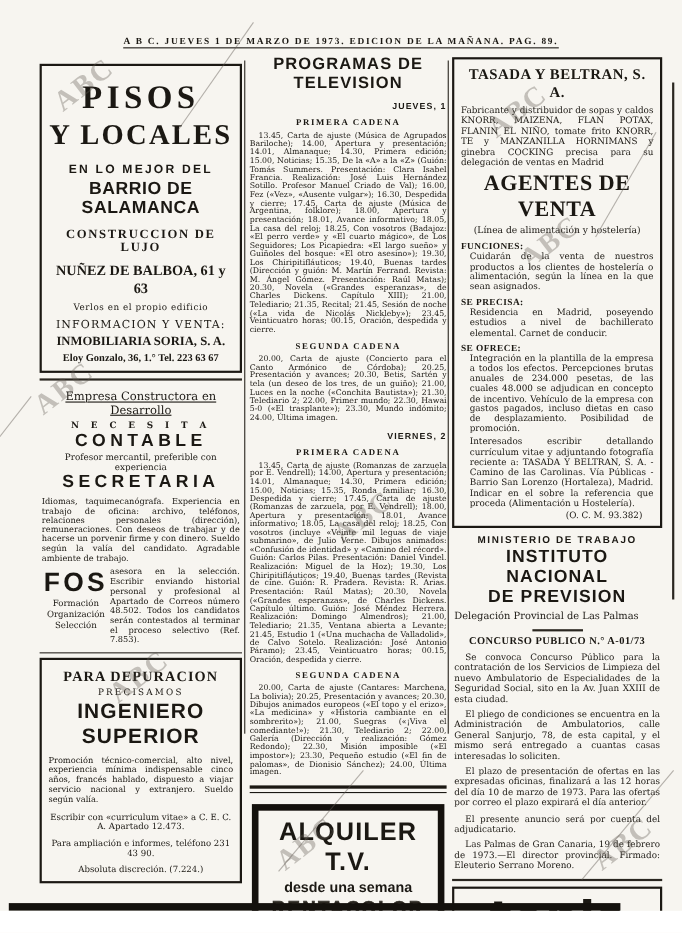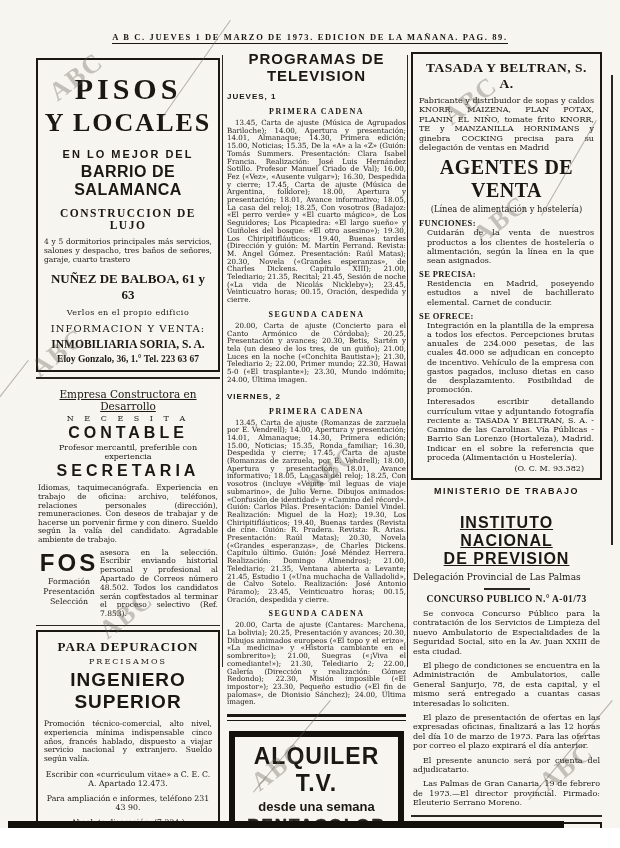--- a/index.html
+++ b/index.html
@@ -32,58 +32,58 @@
   .pisos-s2{font:700 16px "Liberation Sans", sans-serif;letter-spacing:.5px;margin-top:3px;}
   .pisos-s3{font:700 11.5px "Liberation Serif", serif;letter-spacing:1.5px;margin-top:8px;}
   .pisos-body{margin-top:7px;font-size:7.5px;line-height:8.8px;}
   .pisos-addr{font:700 13px "Liberation Serif", serif;margin-top:7px;}
   .pisos-note{font-size:8px;margin-top:5px;letter-spacing:.5px;}
   .pisos-info{font-size:10px;margin-top:6px;letter-spacing:1px;}
   .pisos-firm{font:700 11.5px "Liberation Serif", serif;margin-top:4px;}
   .pisos-contact{font:700 9.5px "Liberation Serif", serif;margin-top:4px;}
   .contable{padding:4px 2px 2px;}
   .cont-intro{font-size:10.5px;text-align:center;text-decoration:underline;}
-  .cont-necesita{font-size:8px;letter-spacing:4px;text-align:center;margin-top:2px;}
+  .cont-necesita{font-size:8px;letter-spacing:4px;text-align:center;margin-top:2px;font-weight:bold;}
   .cont-role{font:700 16px "Liberation Sans", sans-serif;letter-spacing:4px;text-align:center;margin-top:1px;}
   .cont-sub{font-size:8px;text-align:center;margin-top:1px;line-height:9px;}
   .cont-body{margin-top:4px;font-size:7.5px;line-height:8.6px;}
   .fosrow{display:flex;margin-top:4px;}
   .fosleft{width:62px;flex:none;text-align:center;}
   .fos-big{font:800 24px "Liberation Sans", sans-serif;letter-spacing:3px;}
   .fos-word{font-size:7.8px;line-height:10px;}
   .fosright{flex:1;font-size:7.5px;line-height:8.8px;}
   .ing{padding:7px 6px 6px;}
   .ing-t{font:700 13px "Liberation Serif", serif;letter-spacing:1px;line-height:15px;}
   .ing-pre{font-size:8px;letter-spacing:2px;margin-top:3px;}
   .ing-role{font:700 19px "Liberation Sans", sans-serif;letter-spacing:1px;margin-top:3px;}
   .ing-body{margin-top:7px;font-size:7.5px;line-height:8.8px;text-align:justify;}
   .ing-w{font-size:7.8px;margin-top:6px;line-height:9px;}
   
   .tv-title{font:800 15px "Liberation Sans", sans-serif;letter-spacing:1px;text-align:center;}
-  .tv-day{font:700 8px "Liberation Sans", sans-serif;letter-spacing:1px;margin-top:8px;}
+  .tv-day{font:700 8px "Liberation Sans", sans-serif;letter-spacing:1px;margin-top:8px;text-align:right;}
   .tv-cad{font:700 8px "Liberation Serif", serif;letter-spacing:1.5px;text-align:center;margin-top:6px;}
   .tv-p{font-size:7.1px;line-height:7.7px;text-align:justify;margin-top:3px;text-indent:8px;}
   .dblrule{border-top:3px solid #1b1813;border-bottom:1px solid #1b1813;height:3px;margin-top:8px;}
   .alquiler{margin:10px 2px 0;border:6px solid #14110d;background:#f7f5f0;padding:6px 2px 5px;text-align:center;}
   .alq-t{font:800 23px "Liberation Sans", sans-serif;letter-spacing:1px;}
   .alq-s{font:700 13px "Liberation Sans", sans-serif;margin-top:2px;}
   .alq-r{font:700 17px "Liberation Sans", sans-serif;letter-spacing:2px;margin-top:2px;color:#2a2620;-webkit-text-stroke:.5px #2a2620;}
   .alq-h{font:700 14px "Liberation Sans", sans-serif;margin-top:2px;}
   
   .tasada{padding:6px 6px 5px;}
   .tas-title{font:700 13.5px "Liberation Serif", serif;text-align:center;letter-spacing:.5px;}
   .tas-intro{font-size:8px;line-height:9.4px;text-align:justify;margin-top:4px;}
   .tas-role{font:700 20px "Liberation Serif", serif;text-align:center;margin-top:4px;letter-spacing:.5px;}
   .tas-sub{font-size:8.3px;text-align:center;margin-top:2px;}
   .tas-h{font:700 8.5px "Liberation Serif", serif;margin-top:4px;letter-spacing:.4px;}
   .tas-p{font-size:8px;line-height:9.2px;text-align:justify;padding-left:8px;}
   .tas-ref{font-size:8px;text-align:right;margin-top:2px;padding-right:10px;}
   .inp{padding:6px 2px 2px;}
   .inp-min{font:700 9px "Liberation Sans", sans-serif;letter-spacing:1.5px;text-align:center;}
-  .inp-t{font:800 16px "Liberation Sans", sans-serif;letter-spacing:1px;text-align:center;margin-top:18px;line-height:18px;text-decoration:underline;}
+  .inp-t{font:800 16px "Liberation Sans", sans-serif;letter-spacing:1px;text-align:center;margin-top:2px;line-height:18px;}
   .inp-sub{font-size:9px;text-align:left;margin-top:4px;}
   .inp-div{width:46px;border-top:2px solid #2a2620;margin:6px auto 4px;}
   .inp-con{font:700 9.5px "Liberation Serif", serif;text-align:center;margin-top:3px;letter-spacing:.4px;}
   .inp-p{font-size:8px;line-height:9.4px;text-align:justify;margin-top:5px;text-indent:10px;}
   .tenis{padding:4px 6px 6px;text-align:center;}
   .tenis-logo{font:900 42px "DejaVu Sans", sans-serif;letter-spacing:1px;text-align:center;line-height:46px;}
   
   .wm{position:absolute;font:700 26px "Liberation Serif", serif;color:rgba(98,92,84,0.35);
       transform:rotate(-38deg);letter-spacing:2px;pointer-events:none;}
   .scratch{position:absolute;width:1px;background:rgba(98,92,84,0.45);transform-origin:top left;}
@@ -102,42 +102,41 @@
   <div class="vrule edge"></div>
 
   <div class="col-left">
 
     <div class="adbox pisos ctr">
       <div class="pisos-t1">PISOS</div>
       <div class="pisos-t2">Y LOCALES</div>
       <div class="pisos-s1">EN LO MEJOR DEL</div>
       <div class="pisos-s2">BARRIO DE SALAMANCA</div>
       <div class="pisos-s3">CONSTRUCCION DE LUJO</div>
-      <div class="pisos-body jst">4 y 5 dormitorios principales más servicios, salones y despacho, tres baños de señores, garaje, cuarto trastero</div>
       <div class="pisos-addr">NUÑEZ DE BALBOA, 61 y 63</div>
       <div class="pisos-note">Verlos en el propio edificio</div>
       <div class="pisos-info">INFORMACION Y VENTA:</div>
       <div class="pisos-firm">INMOBILIARIA SORIA, S. A.</div>
       <div class="pisos-contact">Eloy Gonzalo, 36, 1.°    Tel. 223 63 67</div>
     </div>
 
     <hr class="rule">
 
     <div class="contable">
       <div class="cont-intro">Empresa Constructora en Desarrollo</div>
       <div class="cont-necesita">N E C E S I T A</div>
       <div class="cont-role">CONTABLE</div>
       <div class="cont-sub">Profesor mercantil, preferible con experiencia</div>
       <div class="cont-role">SECRETARIA</div>
       <div class="cont-body jst">Idiomas, taquimecanógrafa. Experiencia en trabajo de oficina: archivo, teléfonos, relaciones personales (dirección), remuneraciones. Con deseos de trabajar y de hacerse un porvenir firme y con dinero. Sueldo según la valía del candidato. Agradable ambiente de trabajo.</div>
       <div class="fosrow">
         <div class="fosleft">
           <div class="fos-big">FOS</div>
           <div class="fos-word">Formación</div>
-          <div class="fos-word">Presentación</div>
+          <div class="fos-word">Organización</div>
           <div class="fos-word">Selección</div>
         </div>
         <div class="fosright jst">asesora en la selección. Escribir enviando historial personal y profesional al Apartado de Correos número 48.502. Todos los candidatos serán contestados al terminar el proceso selectivo (Ref. 7.853).</div>
       </div>
     </div>
 
     <hr class="thinrule">
 
     <div class="adbox ing ctr">
       <div class="ing-t">PARA DEPURACION</div>

